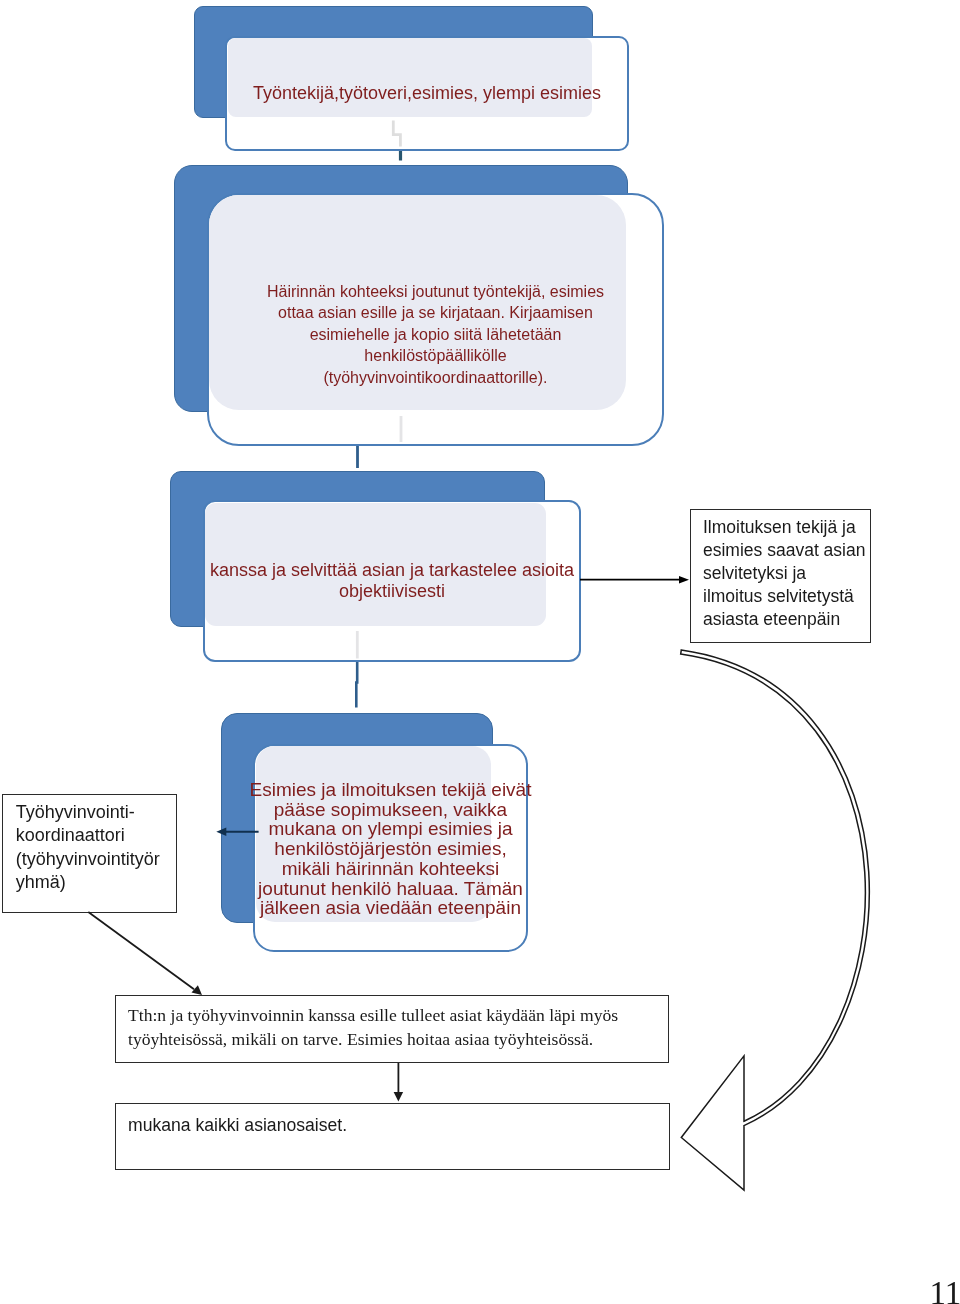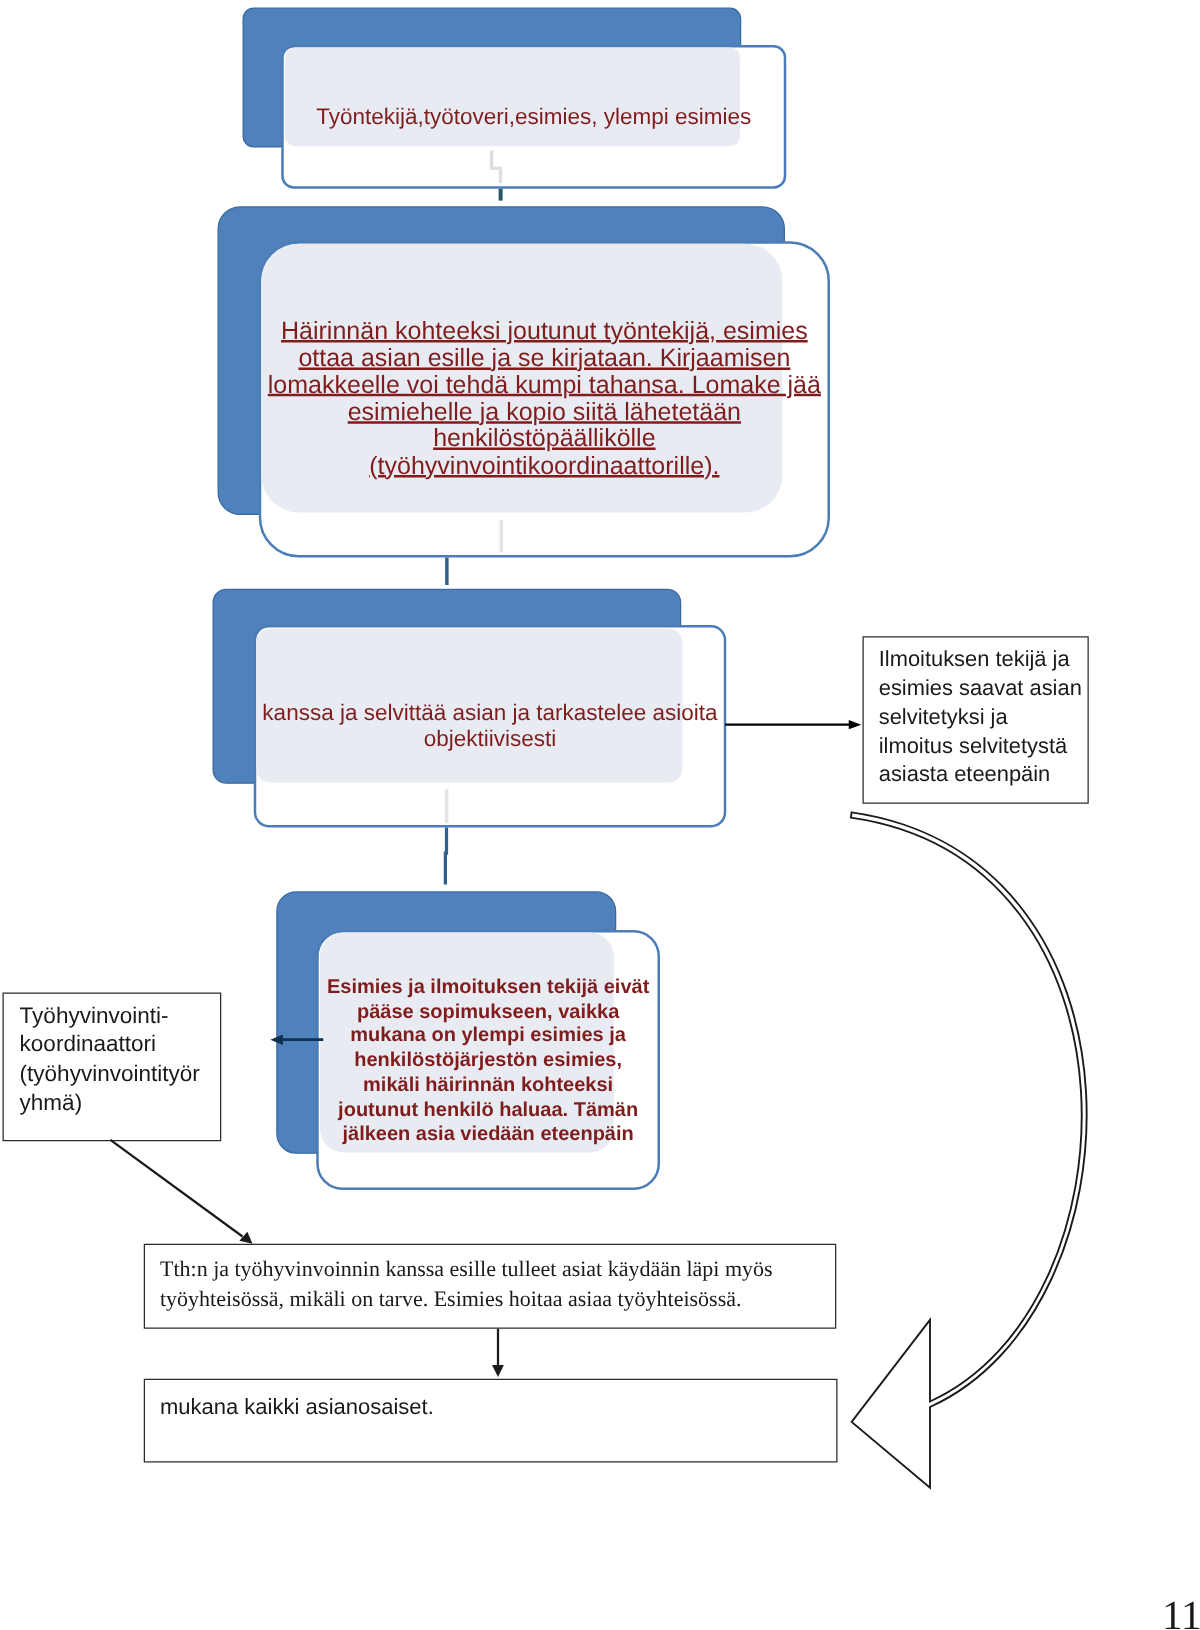--- a/index.html
+++ b/index.html
@@ -24,41 +24,40 @@
   <div class="abs bluerect" style="left:194px;top:6px;width:399px;height:112px;border-radius:9px;"></div>
   <div class="abs whiterect" style="left:225px;top:36px;width:404px;height:115px;border-radius:10px;"></div>
   <div class="abs lav" style="left:228px;top:38px;width:364px;height:79px;border-radius:8px;"></div>
   <div class="ctr" style="left:225px;top:36px;width:404px;height:115px;font-size:18px;line-height:21.5px;">
       <div>Työntekijä,työtoveri,esimies, ylempi esimies</div>
     </div>
 
   <div class="abs bluerect" style="left:174.1px;top:164.6px;width:454px;height:247.5px;border-radius:18px;"></div>
   <div class="abs whiterect" style="left:207px;top:193px;width:457px;height:253px;border-radius:32px;"></div>
   <div class="abs lav" style="left:208.5px;top:195px;width:417.7px;height:215.4px;border-radius:30px;"></div>
-  <div class="ctr" style="left:207px;top:193px;width:457px;height:253px;font-size:20px;line-height:21.5px;text-decoration:underline;">
+  <div class="ctr" style="left:207px;top:208px;width:457px;height:253px;font-size:16px;line-height:21.5px;">
       <div>Häirinnän kohteeksi joutunut työntekijä, esimies</div>
       <div>ottaa asian esille ja se kirjataan. Kirjaamisen</div>
-      <div>lomakkeelle voi tehdä kumpi tahansa. Lomake jää</div>
       <div>esimiehelle ja kopio siitä lähetetään</div>
       <div>henkilöstöpäällikölle</div>
       <div>(työhyvinvointikoordinaattorille).</div>
     </div>
 
   <div class="abs bluerect" style="left:170.3px;top:471.3px;width:375px;height:156px;border-radius:11px;"></div>
   <div class="abs whiterect" style="left:203px;top:500px;width:378px;height:162px;border-radius:12px;"></div>
   <div class="abs lav" style="left:204.5px;top:503px;width:341px;height:123px;border-radius:11px;"></div>
   <div class="ctr" style="left:203px;top:500px;width:378px;height:162px;font-size:18px;line-height:21.5px;">
       <div>kanssa ja selvittää asian ja tarkastelee asioita</div>
       <div>objektiivisesti</div>
     </div>
 
   <div class="abs bluerect" style="left:221.4px;top:712.7px;width:272px;height:210.4px;border-radius:16px;"></div>
   <div class="abs whiterect" style="left:253.2px;top:744.3px;width:274.9px;height:207.7px;border-radius:21px;"></div>
   <div class="abs lav" style="left:256px;top:745.8px;width:235px;height:176px;border-radius:19px;"></div>
-  <div class="ctr" style="left:254px;top:743px;width:273px;height:212px;font-size:16px;line-height:19.7px;font-weight:bold;">
+  <div class="ctr" style="left:254px;top:743px;width:273px;height:212px;font-size:19px;line-height:19.7px;">
       <div>Esimies ja ilmoituksen tekijä eivät</div>
       <div>pääse sopimukseen, vaikka</div>
       <div>mukana on ylempi esimies ja</div>
       <div>henkilöstöjärjestön esimies,</div>
       <div>mikäli häirinnän kohteeksi</div>
       <div>joutunut henkilö haluaa. Tämän</div>
       <div>jälkeen asia viedään eteenpäin</div>
     </div>
 
   <div class="plainbox" style="left:689.5px;top:508.5px;width:181.5px;height:134px;"></div>

